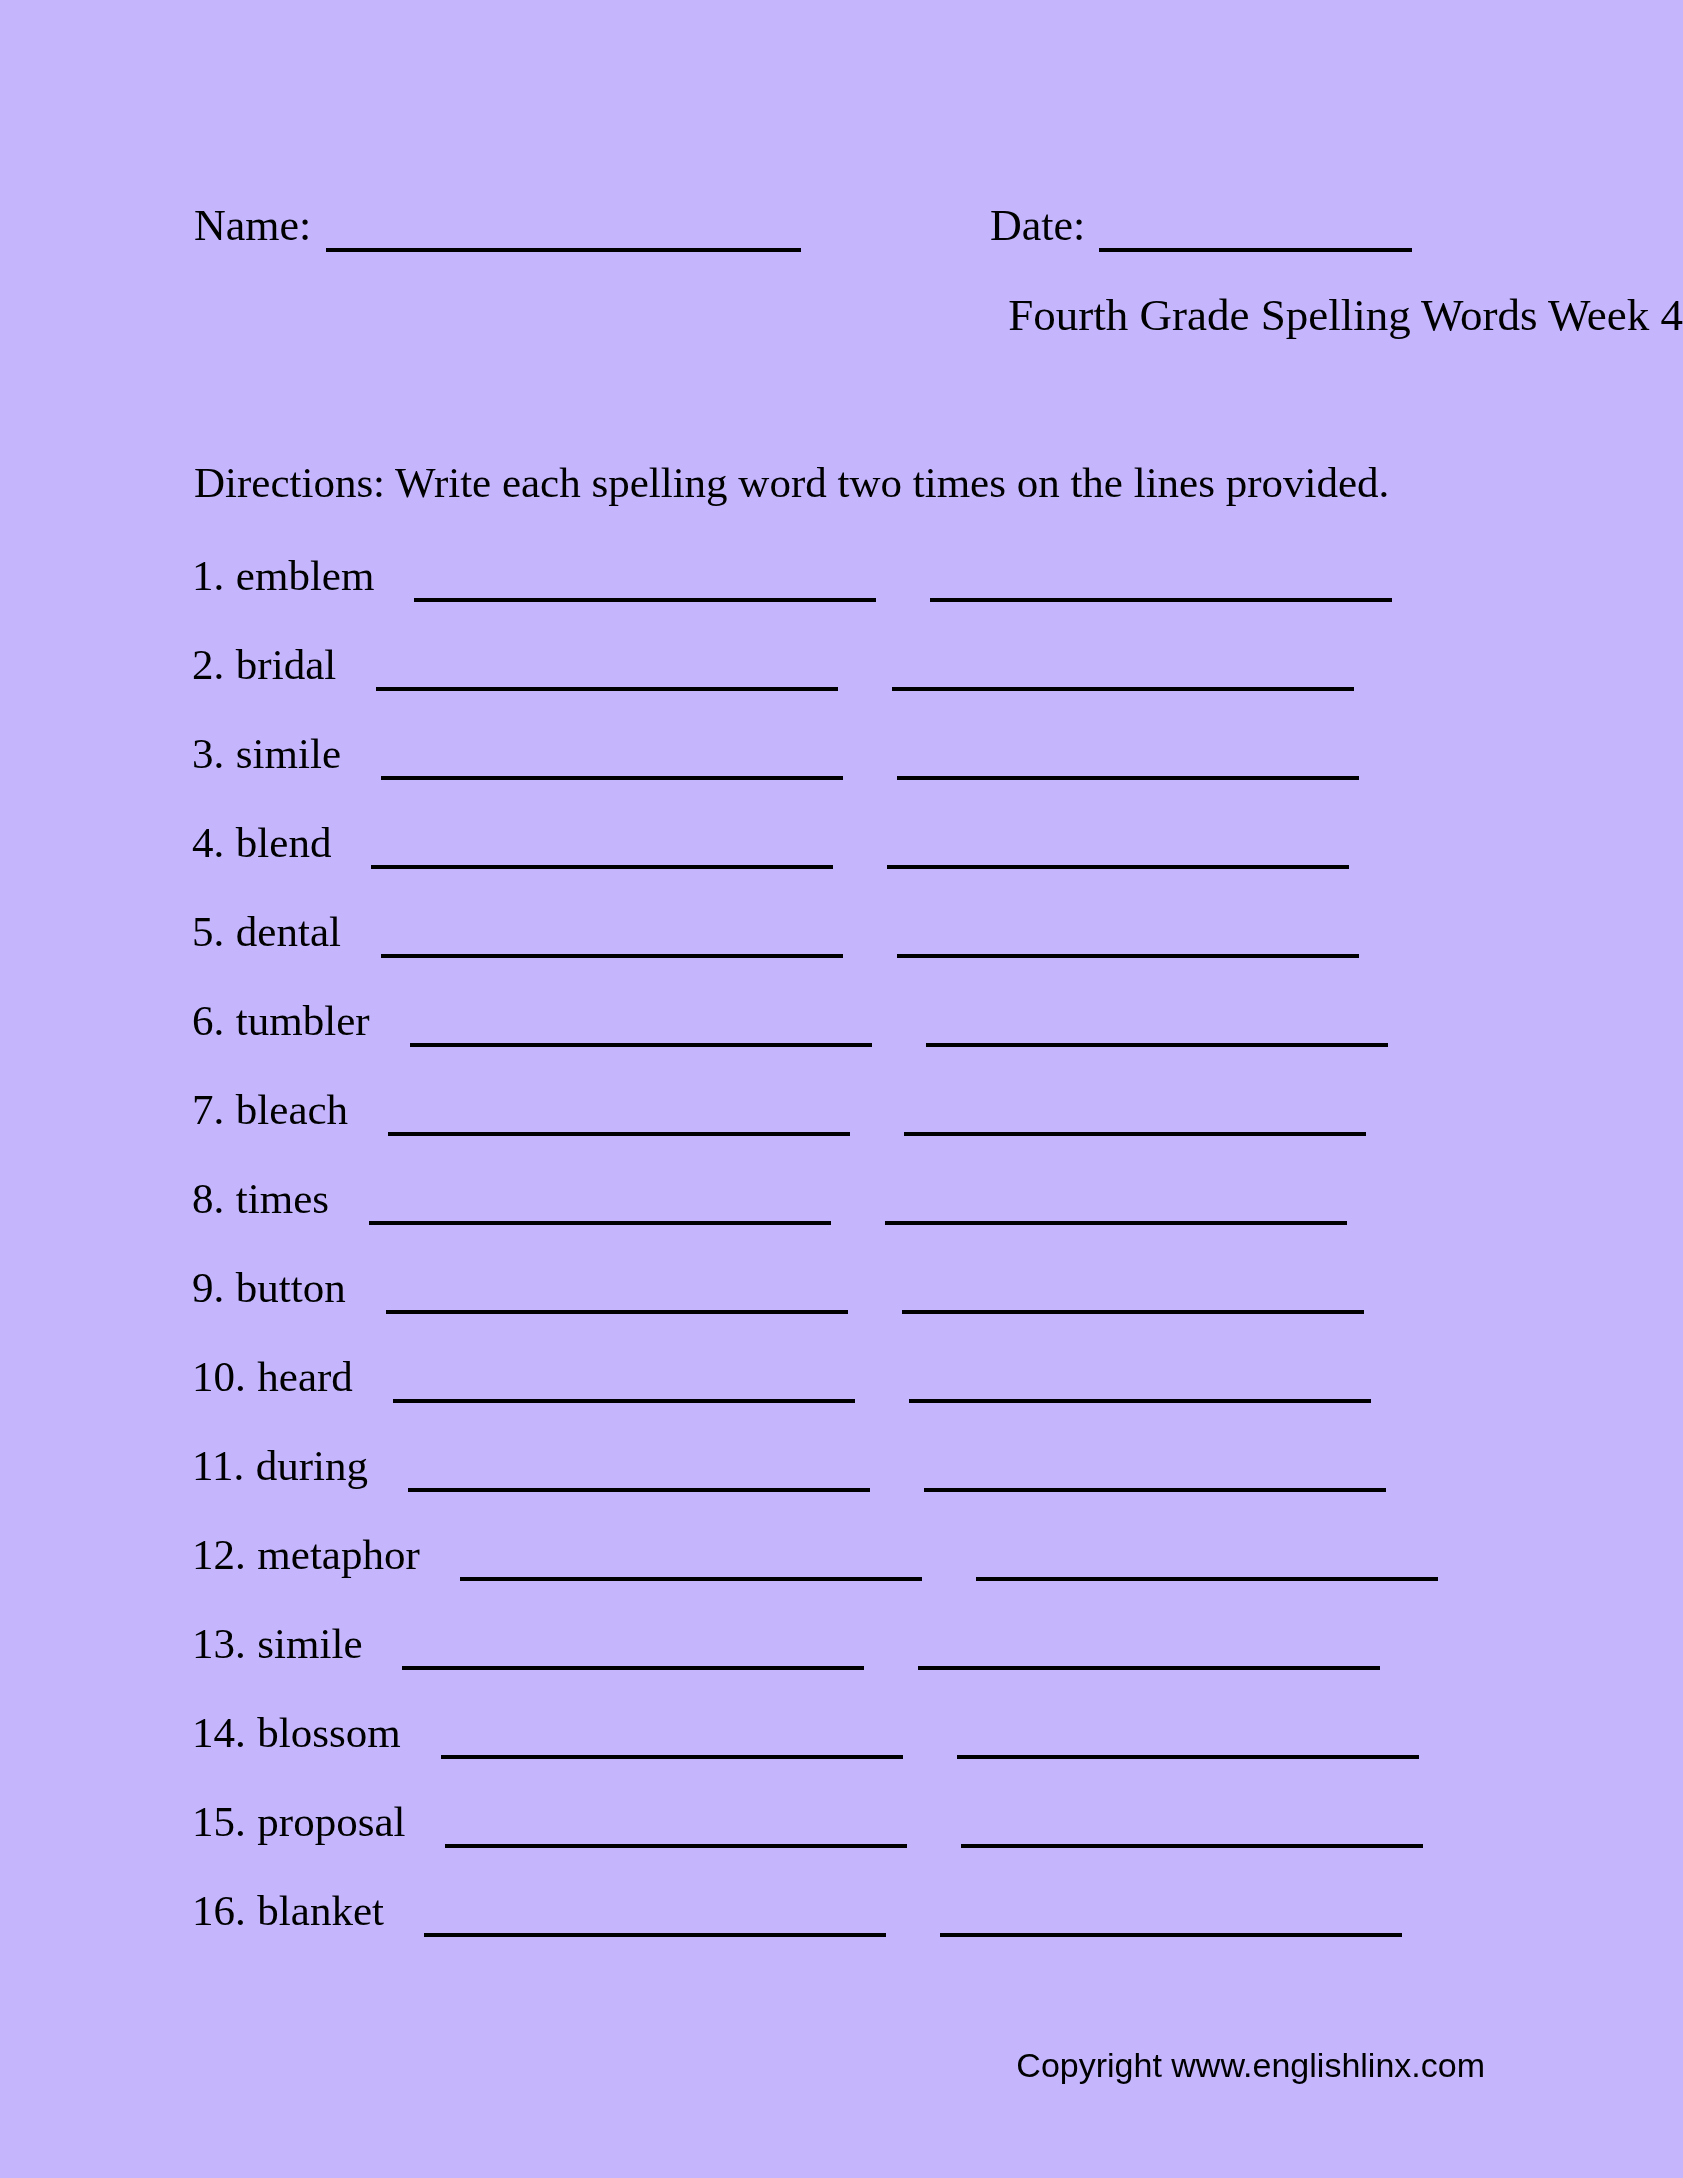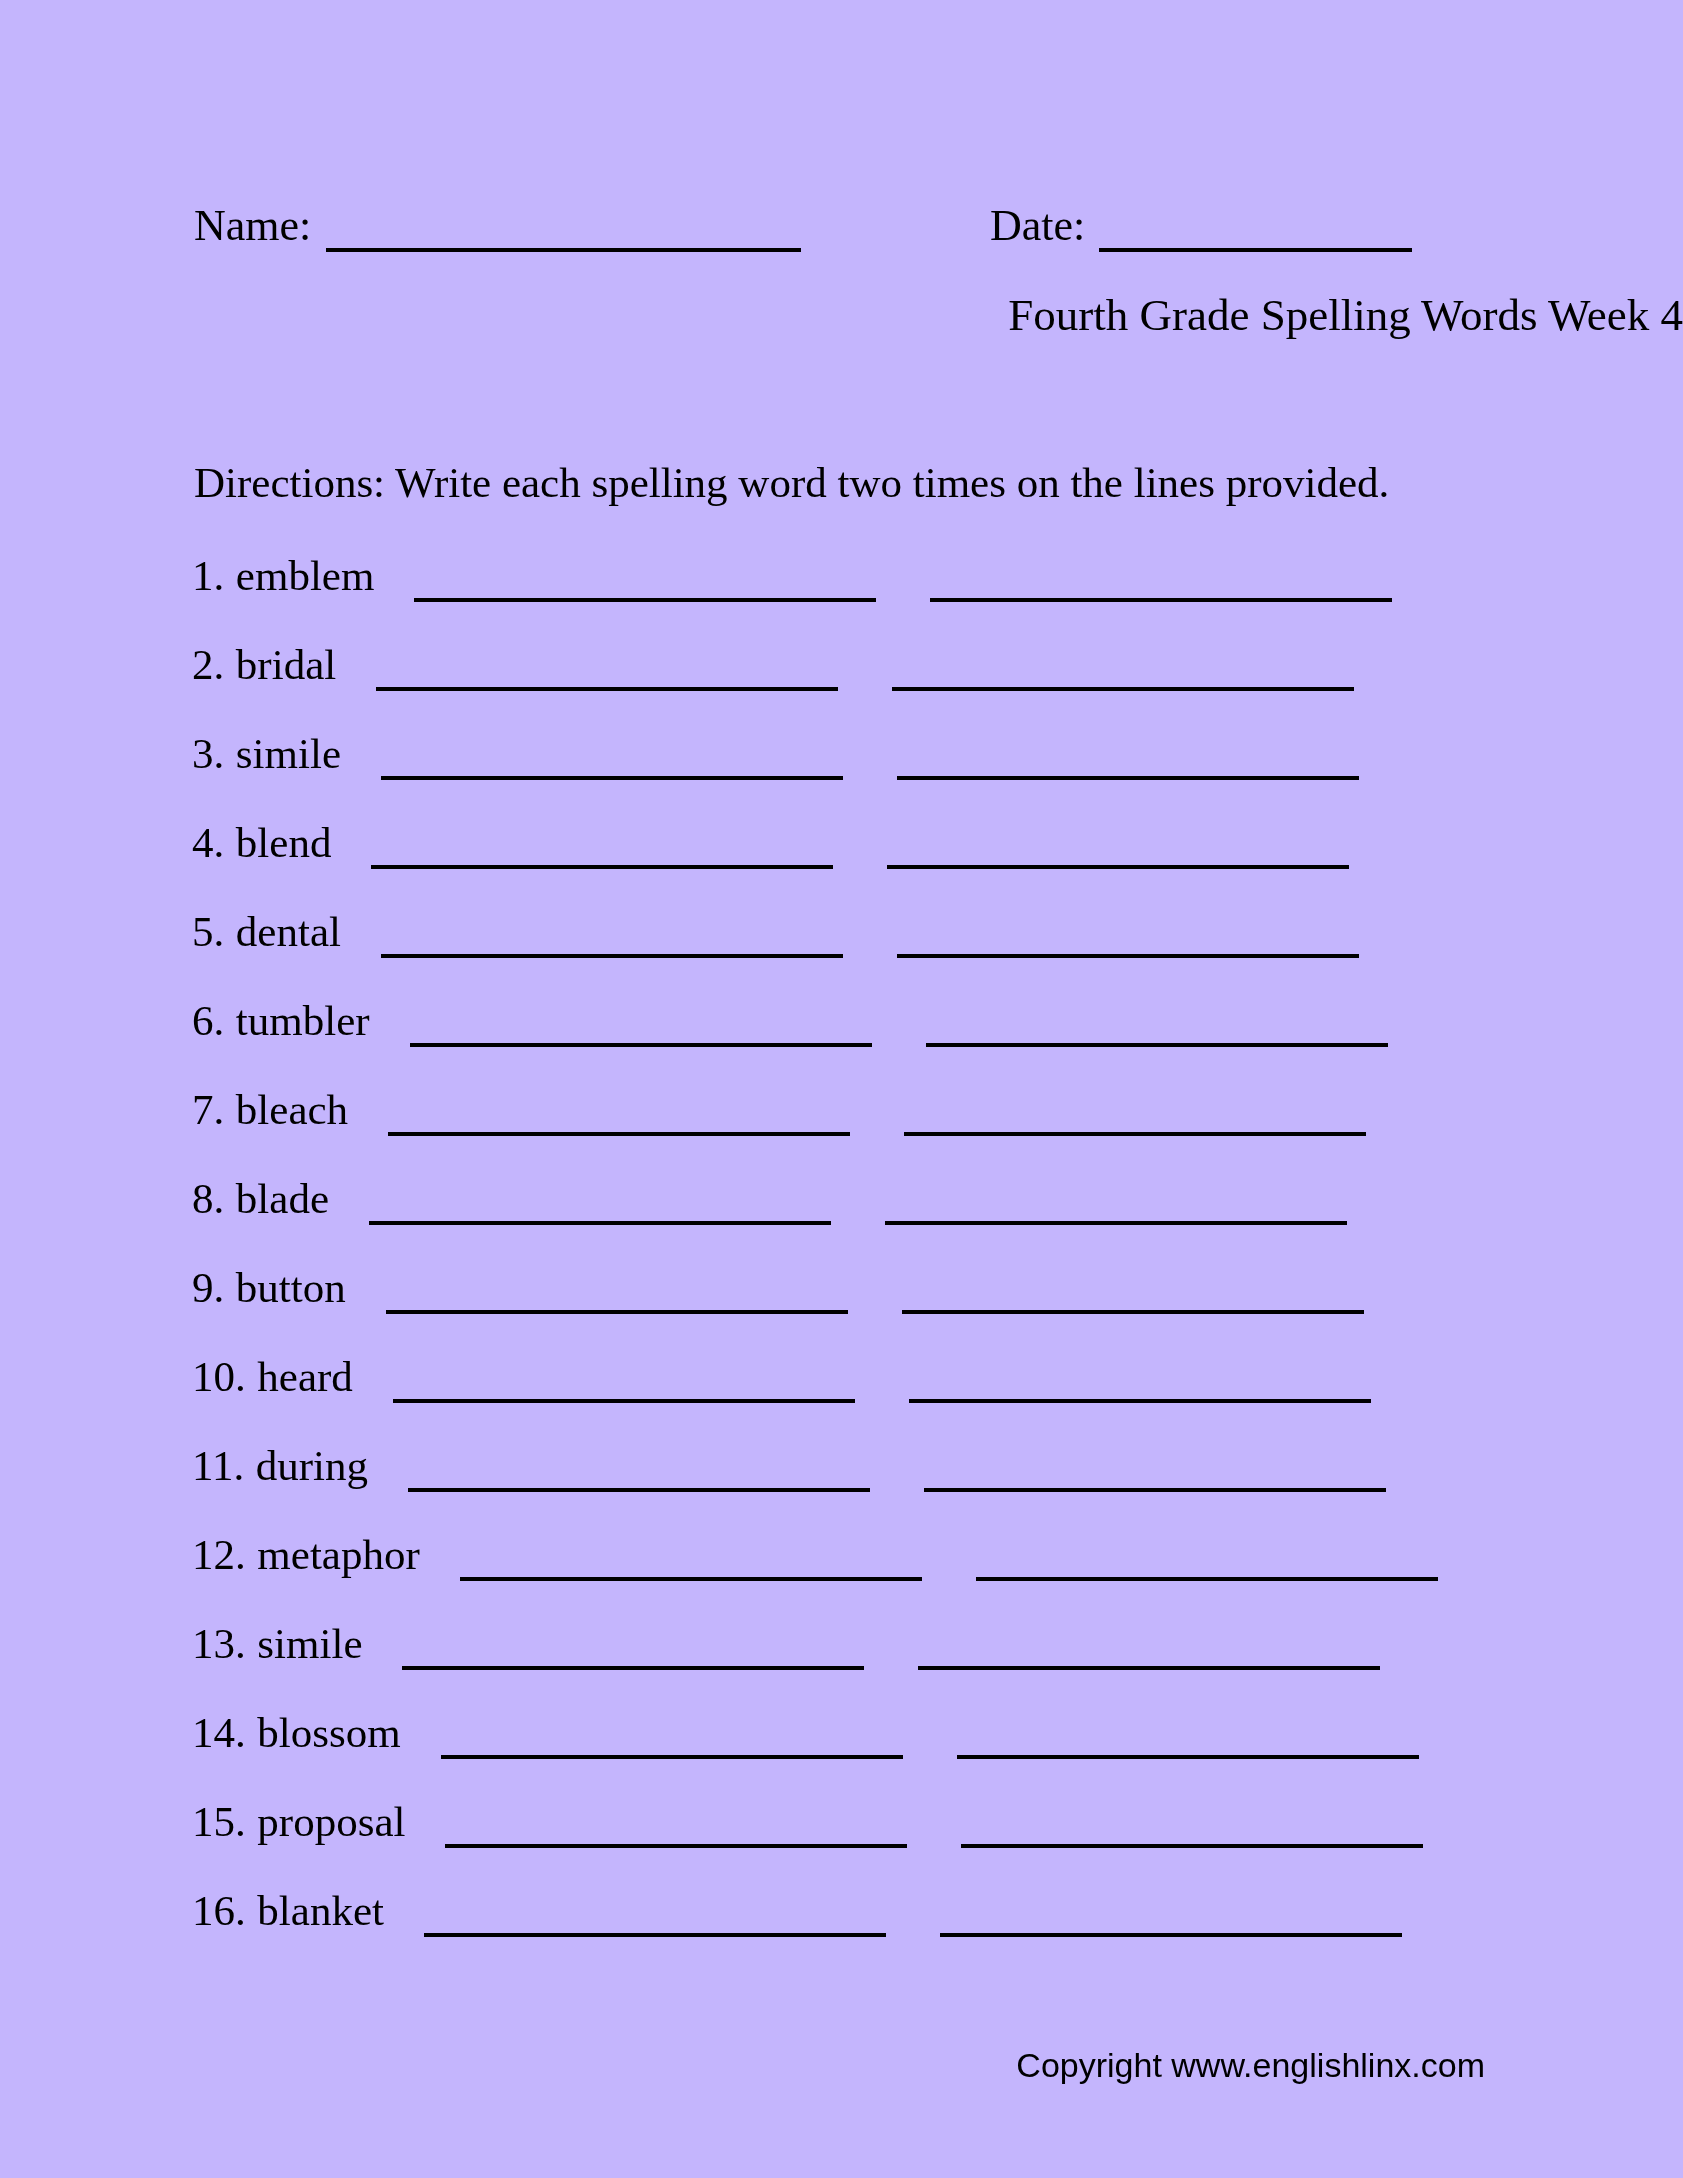--- a/index.html
+++ b/index.html
@@ -77,21 +77,21 @@
   <div class="directions">Directions: Write each spelling word two times on the lines provided.</div>
 
   <div class="words">
     <div class="wrow"><span class="wnum">1.</span><span class="wword">emblem</span><span class="wline l1"></span><span class="wline l2"></span></div>
     <div class="wrow"><span class="wnum">2.</span><span class="wword">bridal</span><span class="wline l1"></span><span class="wline l2"></span></div>
     <div class="wrow"><span class="wnum">3.</span><span class="wword">simile</span><span class="wline l1"></span><span class="wline l2"></span></div>
     <div class="wrow"><span class="wnum">4.</span><span class="wword">blend</span><span class="wline l1"></span><span class="wline l2"></span></div>
     <div class="wrow"><span class="wnum">5.</span><span class="wword">dental</span><span class="wline l1"></span><span class="wline l2"></span></div>
     <div class="wrow"><span class="wnum">6.</span><span class="wword">tumbler</span><span class="wline l1"></span><span class="wline l2"></span></div>
     <div class="wrow"><span class="wnum">7.</span><span class="wword">bleach</span><span class="wline l1"></span><span class="wline l2"></span></div>
-    <div class="wrow"><span class="wnum">8.</span><span class="wword">blade</span><span class="wline l1"></span><span class="wline l2"></span></div>
+    <div class="wrow"><span class="wnum">8.</span><span class="wword">times</span><span class="wline l1"></span><span class="wline l2"></span></div>
     <div class="wrow"><span class="wnum">9.</span><span class="wword">button</span><span class="wline l1"></span><span class="wline l2"></span></div>
     <div class="wrow"><span class="wnum">10.</span><span class="wword">heard</span><span class="wline l1"></span><span class="wline l2"></span></div>
     <div class="wrow"><span class="wnum">11.</span><span class="wword">during</span><span class="wline l1"></span><span class="wline l2"></span></div>
     <div class="wrow"><span class="wnum">12.</span><span class="wword">metaphor</span><span class="wline l1"></span><span class="wline l2"></span></div>
     <div class="wrow"><span class="wnum">13.</span><span class="wword">simile</span><span class="wline l1"></span><span class="wline l2"></span></div>
     <div class="wrow"><span class="wnum">14.</span><span class="wword">blossom</span><span class="wline l1"></span><span class="wline l2"></span></div>
     <div class="wrow"><span class="wnum">15.</span><span class="wword">proposal</span><span class="wline l1"></span><span class="wline l2"></span></div>
     <div class="wrow"><span class="wnum">16.</span><span class="wword">blanket</span><span class="wline l1"></span><span class="wline l2"></span></div>
   </div>
 

